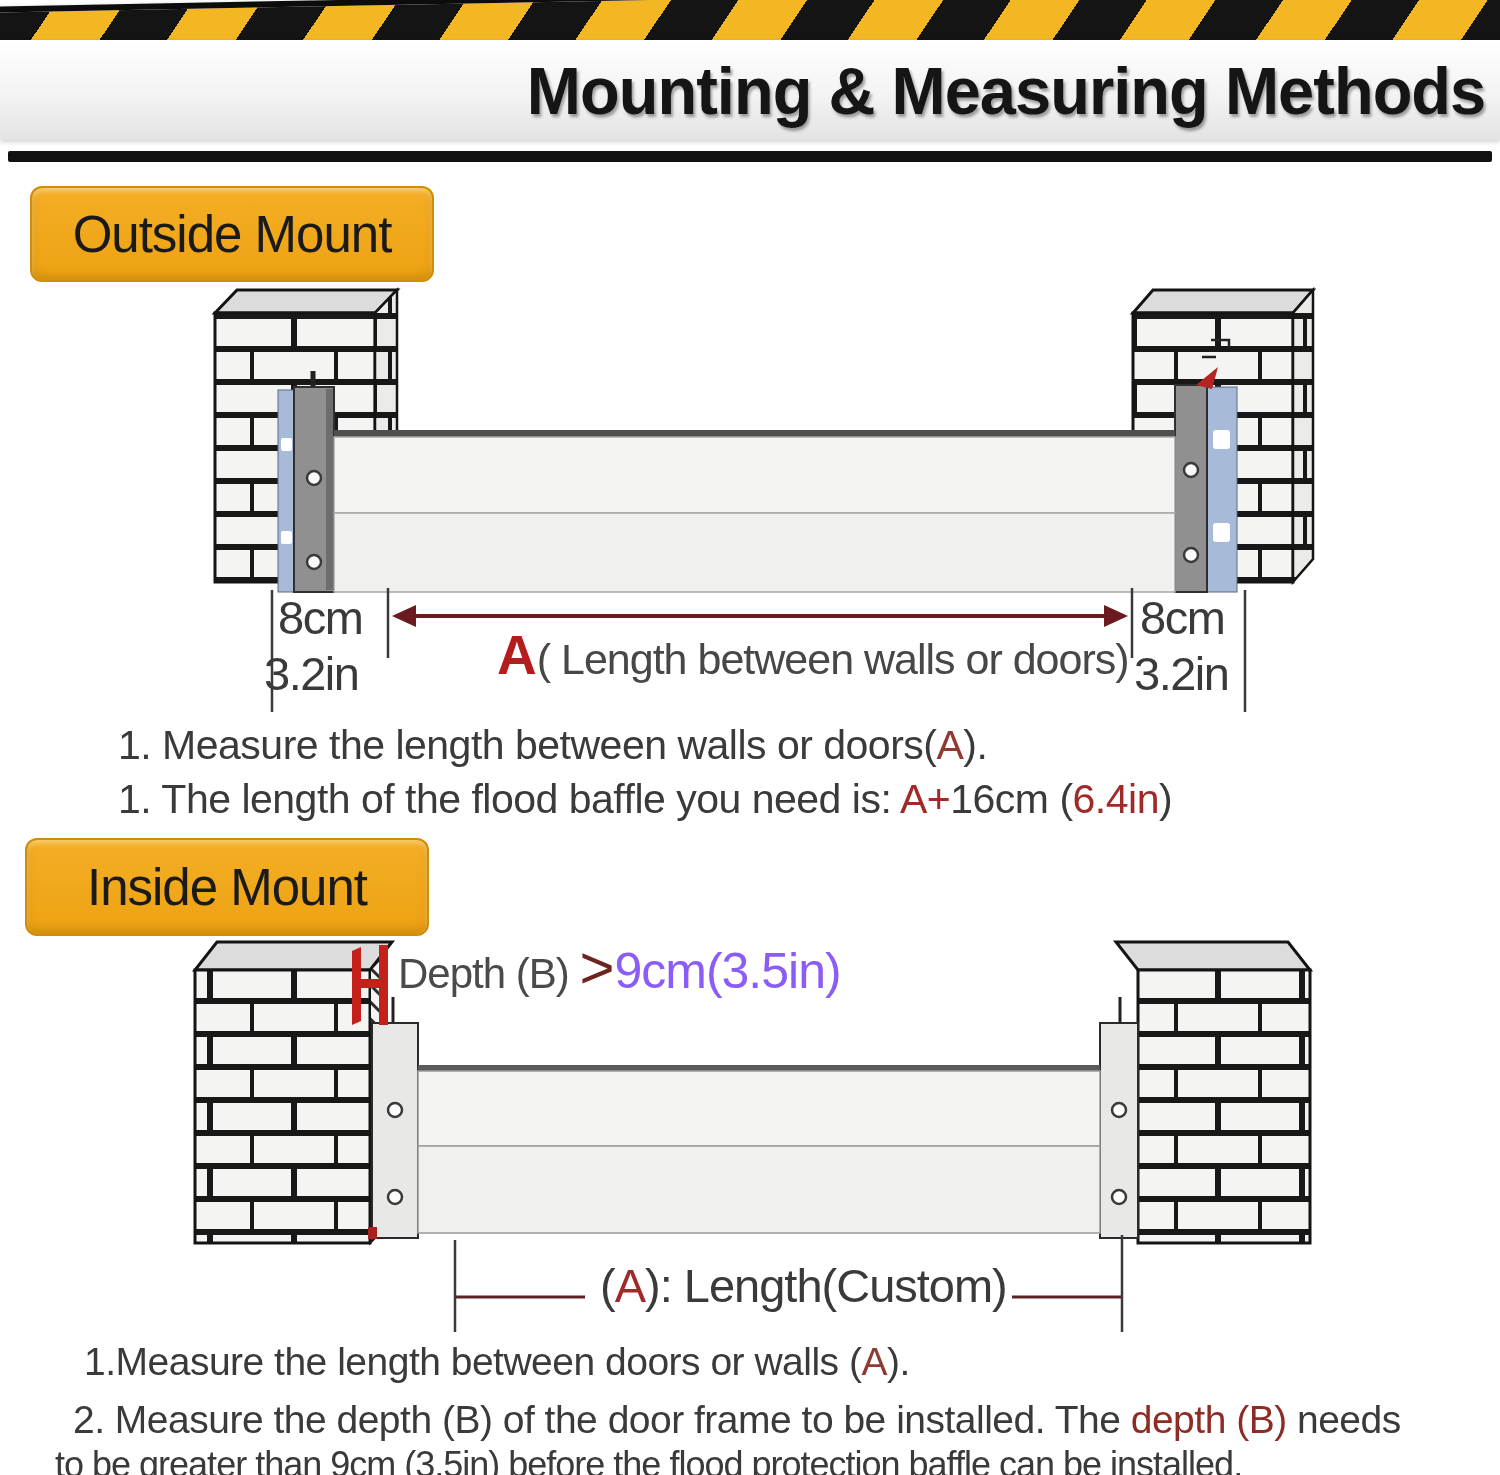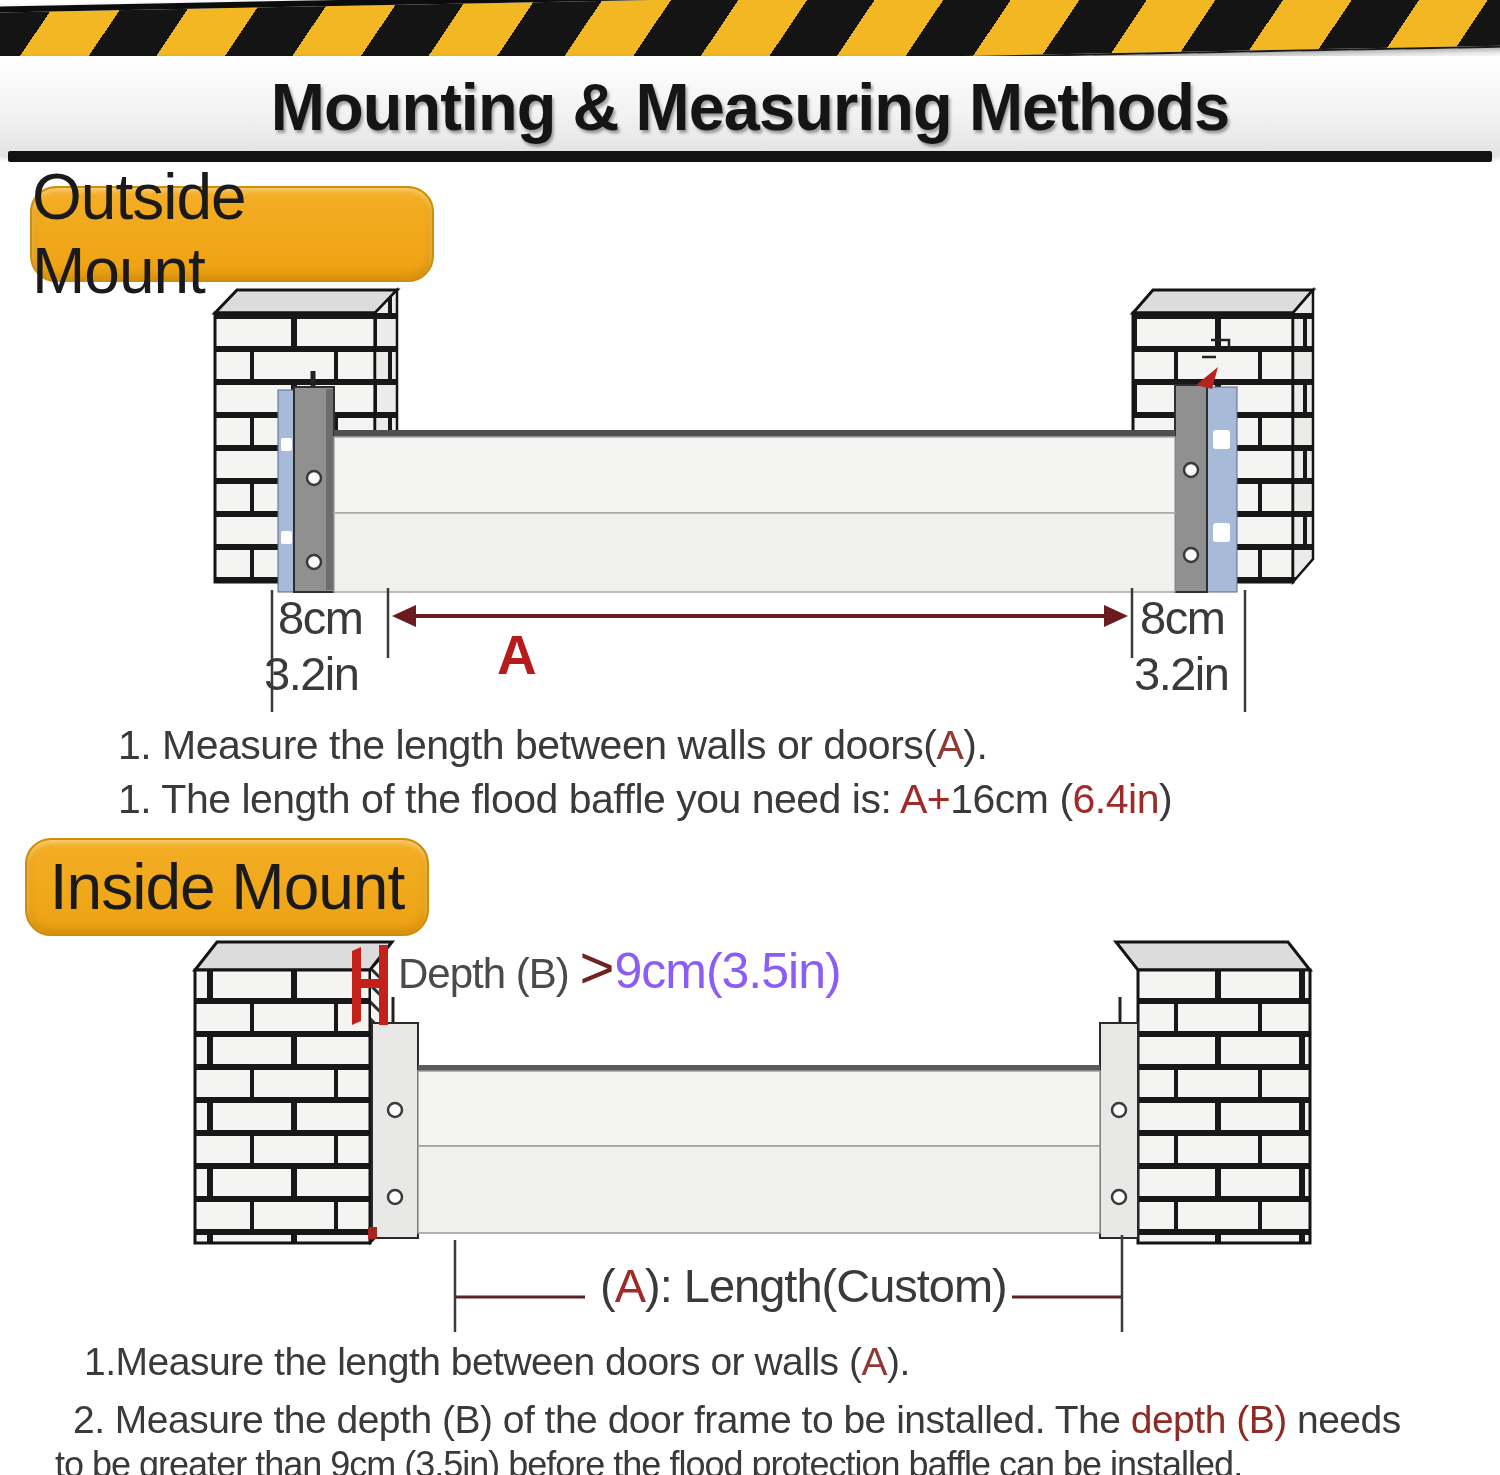--- a/index.html
+++ b/index.html
@@ -7,33 +7,33 @@
         font-family:"Liberation Sans",sans-serif;color:#3a3a3a}
   .abs{position:absolute}
   .t{white-space:pre}
 
   
   .tape{position:absolute;top:-8px;left:-18px;width:1545px;height:62px;
         transform:rotate(-1.1deg);
         background:repeating-linear-gradient(125deg,#141414 0 56px,#f2b723 56px 113px);
         border-top:6px solid #0c0c0c;border-bottom:2px solid #1a1a1a;
         box-shadow:0 3px 6px rgba(0,0,0,.35)}
-  .banner{position:absolute;top:56px;left:0;width:1500px;height:100px;
+  .banner{position:absolute;top:40px;left:0;width:1500px;height:100px;
         background:linear-gradient(180deg,#fff 0%,#f3f3f3 55%,#e3e3e3 100%);
         box-shadow:0 2px 5px rgba(0,0,0,.18);
-        display:flex;align-items:center;justify-content:center}
+        display:flex;align-items:center;justify-content:flex-end}
   .banner h1{margin:0;font-size:67px;font-weight:700;color:#151515;letter-spacing:-1px;
         transform:scaleX(.97);text-shadow:2px 3px 3px rgba(0,0,0,.35)}
   .bar{position:absolute;top:151px;left:8px;width:1484px;height:11px;background:#121212;border-radius:2px}
 
   
   .badge{position:absolute;display:flex;align-items:center;justify-content:center;
-        font-size:64px;color:#1a1a1a;letter-spacing:-1px;
+        font-size:51px;color:#1a1a1a;letter-spacing:-1px;
         background:linear-gradient(180deg,#f4ae26,#eda211);
-        border:2px solid #cf8d08;border-radius:26px;
+        border:2px solid #cf8d08;border-radius:12px;
         box-shadow:inset 0 -5px 9px rgba(120,70,0,.22), inset 0 3px 5px rgba(255,238,190,.55)}
   .badge-outside{left:30px;top:186px;width:400px;height:92px}
   .badge-inside{left:25px;top:838px;width:400px;height:94px}
 
   
   .dim-num{position:absolute;font-size:47px;color:#3a3a3a;letter-spacing:-1.5px;line-height:1}
   .label-row{position:absolute;display:flex;align-items:baseline;line-height:1}
   .big-letter{font-size:55px;font-weight:700;color:#b51d1d}
   .lab-rest{font-size:43px;color:#474747;letter-spacing:-1px}
   .depth-label{font-size:42px;color:#4a4a4a;letter-spacing:-1px}
@@ -138,20 +138,21 @@
     </g>
   </svg>
 
   <div class="dim-num" style="left:278px;top:594px">8cm</div>
   <div class="dim-num" style="left:264px;top:650px">3.2in</div>
   <div class="dim-num" style="left:1140px;top:594px">8cm</div>
   <div class="dim-num" style="left:1134px;top:650px">3.2in</div>
 
   <div class="label-row" style="left:497px;top:628px">
     <span class="big-letter t">A</span>
+    <span class="lab-rest t">( Length between walls or doors)</span>
   </div>
 
   <div class="step" style="left:118px;top:722px">
     <span class="t">1. Measure the length between walls or doors(</span><span class="rletter t">A</span><span class="t">).</span>
   </div>
   <div class="step" style="left:118px;top:776px">
     <span class="t">1. The length of the flood baffle you need is: </span><span class="red t">A+</span><span class="t">16cm (</span><span class="red t">6.4in</span><span class="t">)</span>
   </div>
 
   <div class="badge badge-inside">Inside Mount</div>

